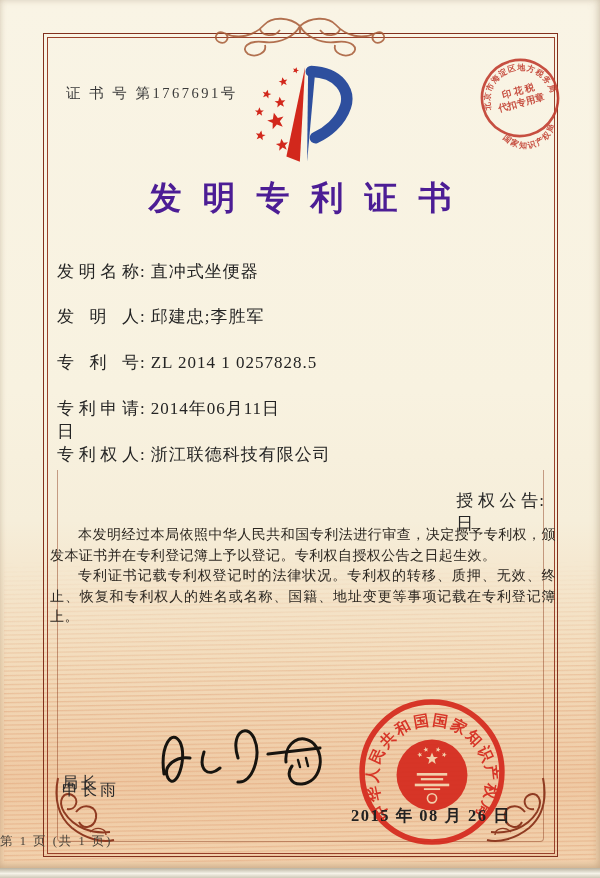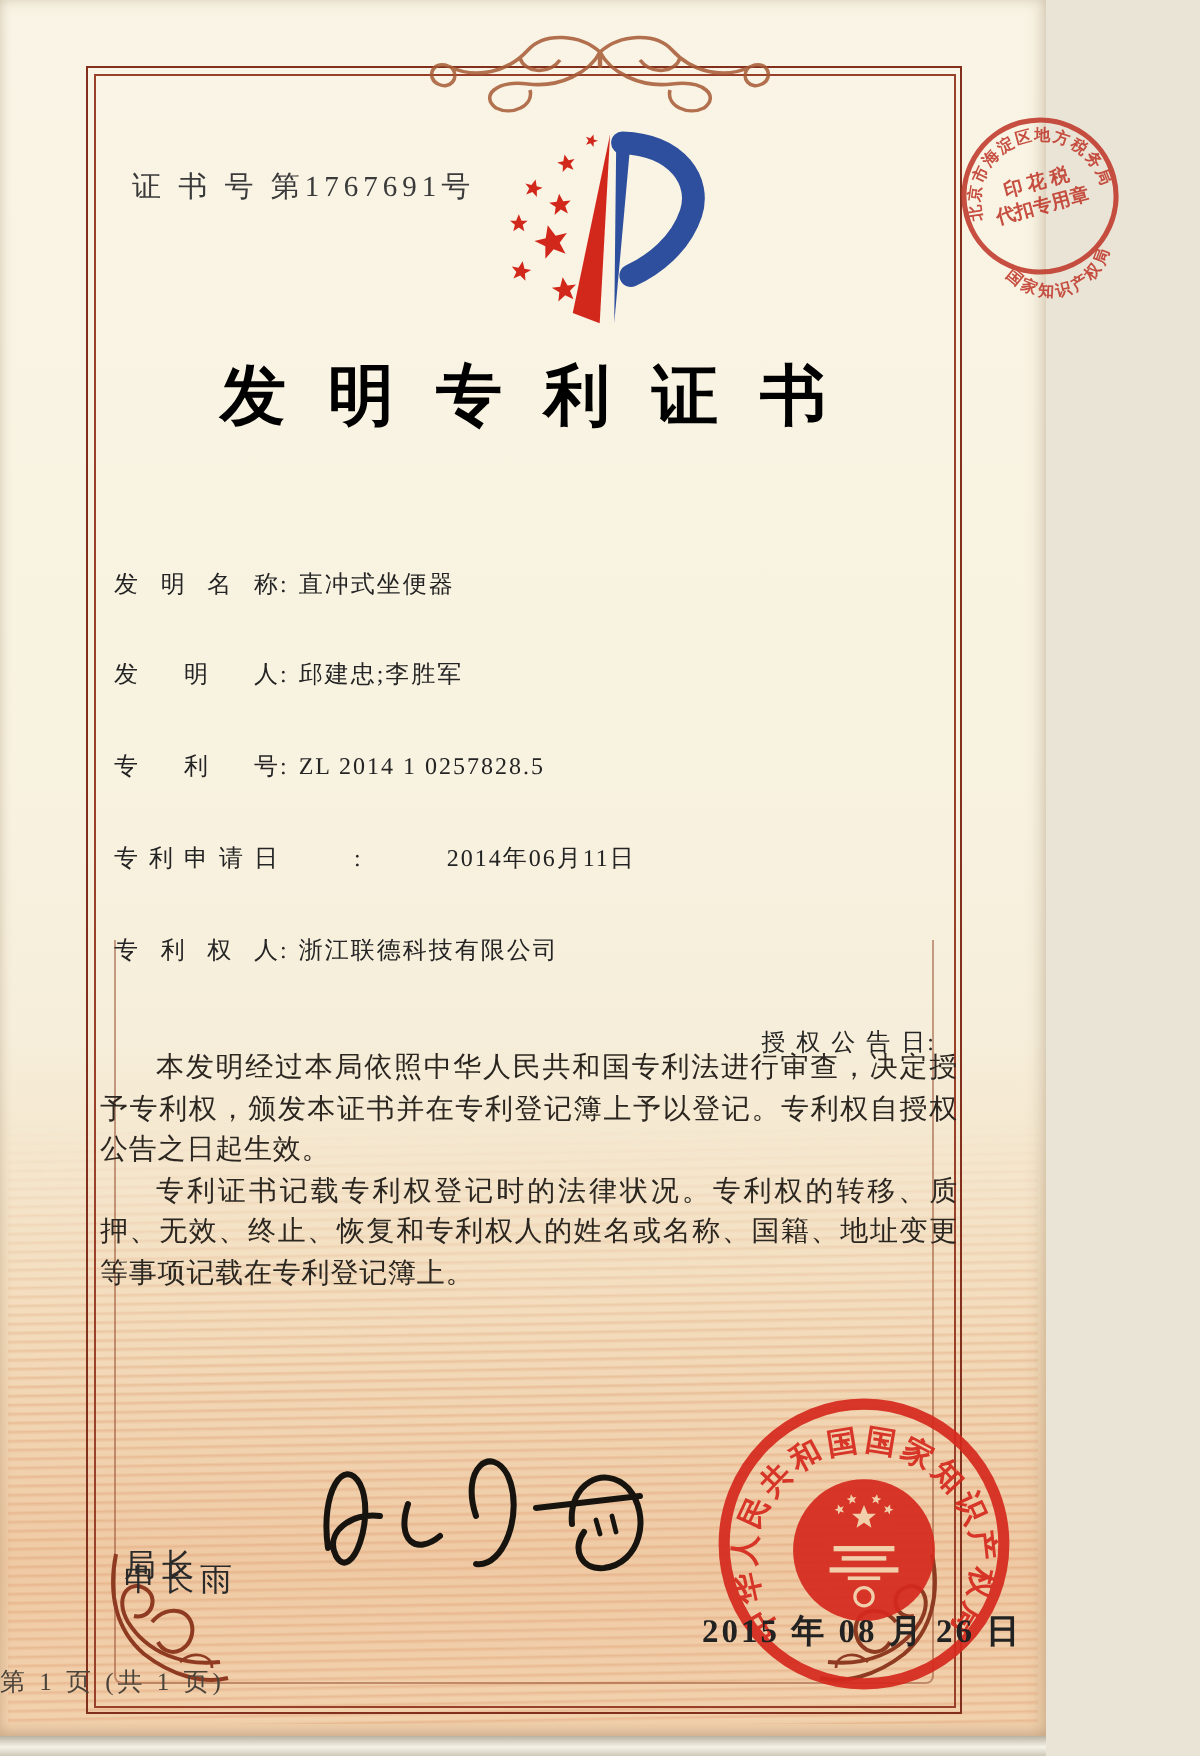--- a/index.html
+++ b/index.html
@@ -1,19 +1,19 @@
 <!DOCTYPE html>
 <html><head>
 <meta charset="utf-8">
 <style>
   * { margin:0; padding:0; box-sizing:border-box; }
   html,body { width:600px; height:878px; }
   body { font-family:"Liberation Serif", serif; background:#e9e4d6; overflow:hidden; }
 
-  .page { position:relative; width:523px; height:878px; background:#dcd6c6; }
+  .page { position:relative; width:600px; height:878px; background:#dcd6c6; }
   .paper {
     position:absolute; inset:0 0 10px 0;
     background:linear-gradient(180deg,#f9f4e5 0%,#f8f2e0 45%,#f6eeda 60%,#f3dcbc 76%,#efcaa4 90%,#f2d2ae 100%);
     box-shadow:inset 0 -2px 6px rgba(120,90,60,.25), inset -3px 0 8px rgba(150,120,90,.18);
   }
   .paper-edge { position:absolute; left:0; right:0; bottom:0; height:10px;
     background:linear-gradient(180deg,#b9b2a0 0%,#f5f2e8 55%,#cfc9b8 100%); }
 
   .guilloche {
     position:absolute; left:4px; right:4px; top:560px; bottom:16px;
@@ -36,31 +36,31 @@
   .flourish { position:absolute; bottom:28px; }
   .flourish.left { left:50px; }
   .flourish.right { right:49px; transform:scaleX(-1); }
 
   .cert-number { position:absolute; left:66px; top:84px; font-size:14.5px;
     letter-spacing:2.5px; color:#3a3a3a; }
 
   .logo { position:absolute; left:252px; top:60px; }
 
   .title { position:absolute; left:0; right:0; top:176px; text-align:center;
-    font-size:33px; font-weight:600; color:#000000; letter-spacing:21px;
+    font-size:33px; font-weight:600; color:#4c1d95; letter-spacing:21px;
     text-indent:21px; }
 
   .fields { position:absolute; left:57px; right:50px; top:255px; }
   .field-row { position:absolute; left:0; right:0; display:flex; align-items:baseline;
-    font-size:12px; color:#242424;margin-top:24px; }
+    font-size:17px; color:#242424; }
   .field-row .lbl { display:inline-block; width:82px; text-align:justify;
     text-align-last:justify; letter-spacing:0; }
   .field-row .colon { margin:0 6px 0 1px; }
   .field-row .val { letter-spacing:1px; }
-  .row-0{top:5px;} .row-1{top:50px;} .row-2{top:96px;} .row-3{top:142px;gap:37px;}
+  .row-0{top:5px;} .row-1{top:50px;} .row-2{top:96px;} .row-3{top:142px;}
   .row-4{top:188px;} .row-5{top:234px;justify-content:flex-end;}
 
   .body-text { position:absolute; left:50px; right:44px; top:525px;
     font-size:14px; line-height:20.5px; color:#2b2620; letter-spacing:.4px;
     text-align:justify; }
   .body-text p { text-indent:2em; }
 
   .signer { position:absolute; left:62px; font-size:16px; color:#2a2a2a;
     letter-spacing:3px; }
   .signer-title { top:744px;margin-top:29px; }

